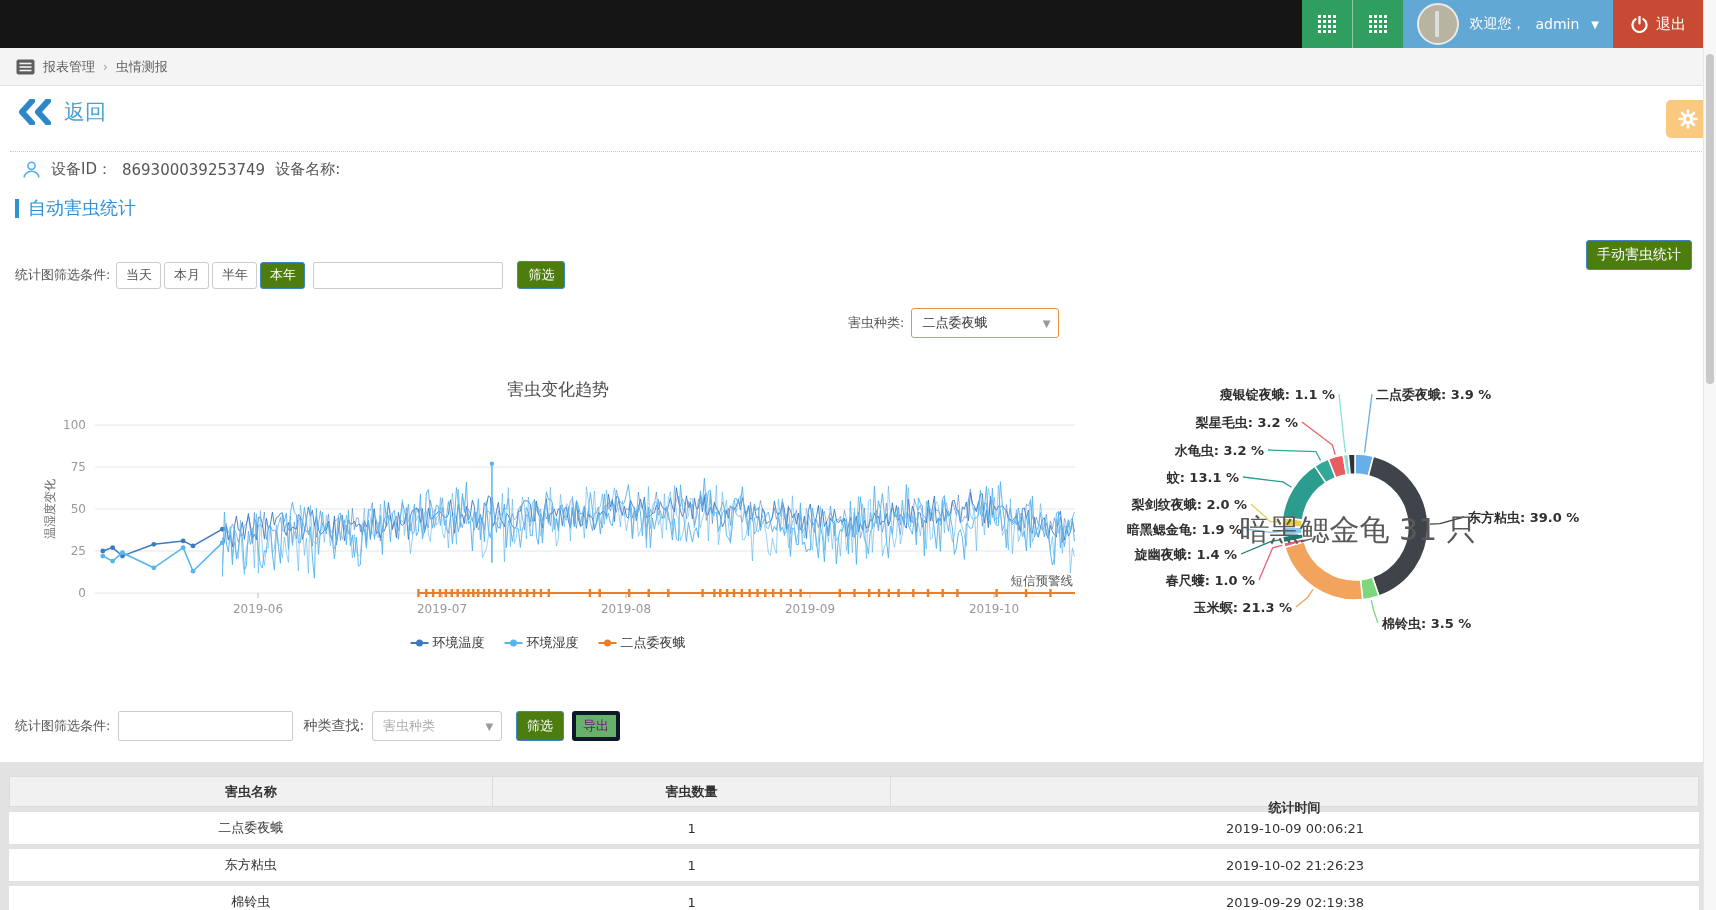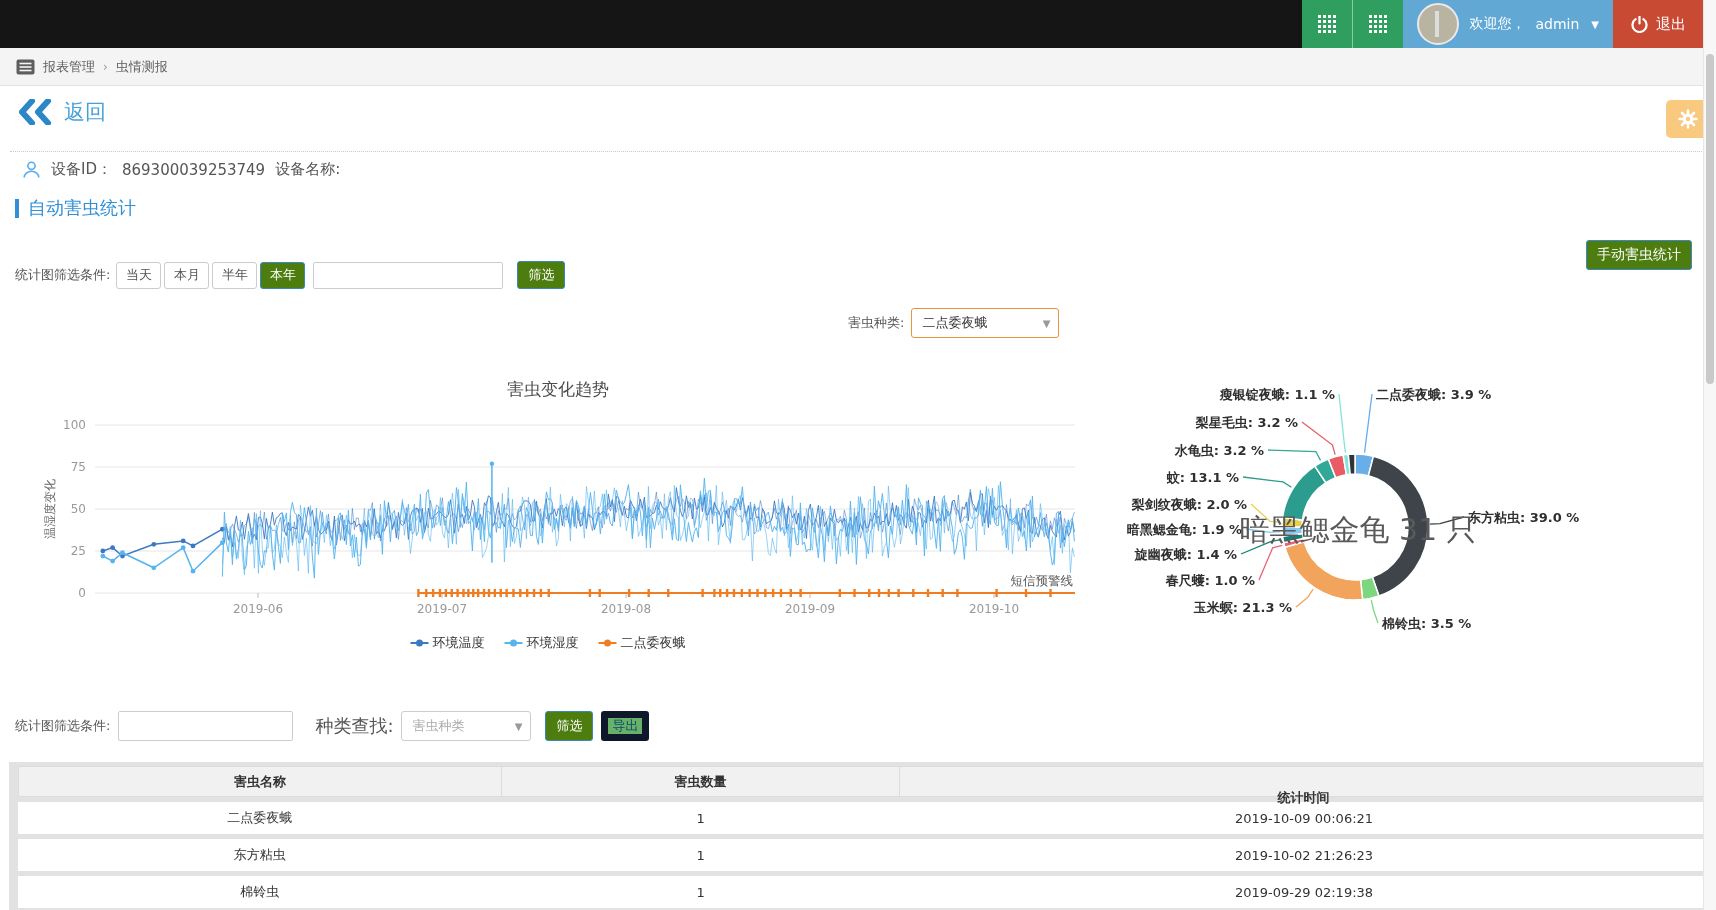--- a/index.html
+++ b/index.html
@@ -24,47 +24,47 @@
   .gear-btn{position:absolute;right:6px;top:100px;width:44px;height:38px;background:#f9c980;border-radius:5px 0 0 5px;display:flex;align-items:center;justify-content:center;cursor:pointer;}
   .dotted{position:absolute;left:10px;top:151px;width:1696px;border-top:1px dotted #c9c9c9;}
   
   .device-row{position:absolute;left:22px;top:160px;display:flex;align-items:center;gap:10px;font-size:15px;color:#555;}
   
   .section-header{position:absolute;left:15px;top:196px;display:flex;align-items:center;gap:9px;}
   .section-bar{width:4px;height:19px;background:#3090d6;}
   .section-title{font-size:18px;font-weight:normal;color:#3090d6;}
   .btn{display:inline-flex;align-items:center;justify-content:center;font-size:13px;border-radius:3px;cursor:pointer;box-sizing:border-box;}
   .btn-blue{background:#4d7c0f;color:#fff;border:1px solid #3a87c2;}
-  .btn-green{background:#67b168;color:#0c4a6e;border:7px solid #0f172a;}
+  .btn-green{background:#67b168;color:#701a75;border:4px solid #0f172a;}
   .btn-outline{background:#fff;color:#555;border:1px solid #ccc;}
   .manual-btn{position:absolute;left:1586px;top:240px;width:106px;height:30px;font-size:14px;}
   
   .filter-row1{position:absolute;left:15px;top:261px;height:28px;display:flex;align-items:center;}
   .filter-label{font-size:13px;color:#555;}
   .range-group{display:flex;margin-left:6px;gap:3px;}
   .range-btn{width:45px;height:27px;font-size:13px;border-radius:3px;}
   .inp{background:#fff;border:1px solid #ccc;border-radius:2px;height:27px;box-sizing:border-box;font-size:13px;padding:0 8px;color:#333;}
   .inp1{width:190px;margin-left:8px;}
   .filter-btn1{width:48px;height:28px;margin-left:14px;}
   .species-row{position:absolute;left:848px;top:308px;display:flex;align-items:center;gap:7px;}
   .sel{position:relative;background:#fff;box-sizing:border-box;height:30px;display:flex;align-items:center;padding:0 24px 0 10px;font-size:13px;border-radius:3px;cursor:pointer;}
   .sel-orange{border:1px solid #e8953c;width:148px;}
   .sel-gray{border:1px solid #ccc;width:130px;color:#aaa;}
   .sel-caret{position:absolute;right:8px;top:9px;font-size:10px;color:#999;}
   .filter-row2{position:absolute;left:15px;top:710px;height:32px;display:flex;align-items:center;}
   .inp2{width:175px;margin-left:8px;height:30px;}
-  .lbl2{margin-left:22px;font-size:18px;color:#555;}
+  .lbl2{margin-left:10px;font-size:14px;color:#555;}
   .sel2{margin-left:8px;}
   .fbtn2{width:48px;height:30px;margin-left:14px;}
   .ebtn2{width:48px;height:30px;margin-left:8px;}
   
   #line-chart{position:absolute;left:40px;top:372px;}
   #donut-chart{position:absolute;left:1096px;top:372px;}
   
-  .table-area{position:absolute;left:9px;top:762px;width:1708px;height:148px;background:#e2e2e2;box-sizing:border-box;padding:4px 9px 0 9px;}
+  .table-area{position:absolute;left:0;top:762px;width:1708px;height:148px;background:#e2e2e2;box-sizing:border-box;padding:14px 9px 0 9px;}
   .thead{display:flex;background:#f1f1f1;border:1px solid #dcdcdc;box-sizing:border-box;height:31px;}
   .th{font-size:13px;font-weight:bold;color:#333;display:flex;align-items:center;justify-content:center;border-right:1px solid #dcdcdc;box-sizing:border-box;}
   .th:last-child{border-right:none;margin-top:31px;}
   .trow{display:flex;background:#fff;height:32px;margin-top:5px;}
   .td{font-size:13px;color:#333;display:flex;align-items:center;justify-content:center;box-sizing:border-box;}
   
   .scrollbar{position:absolute;right:0;top:0;width:12px;height:910px;background:#f7f7f7;border-left:1px solid #e6e6e6;z-index:50;}
   .scroll-thumb{position:absolute;left:2px;top:54px;width:8px;height:330px;background:#c9c9c9;border-radius:4px;}
 </style>
 </head>

